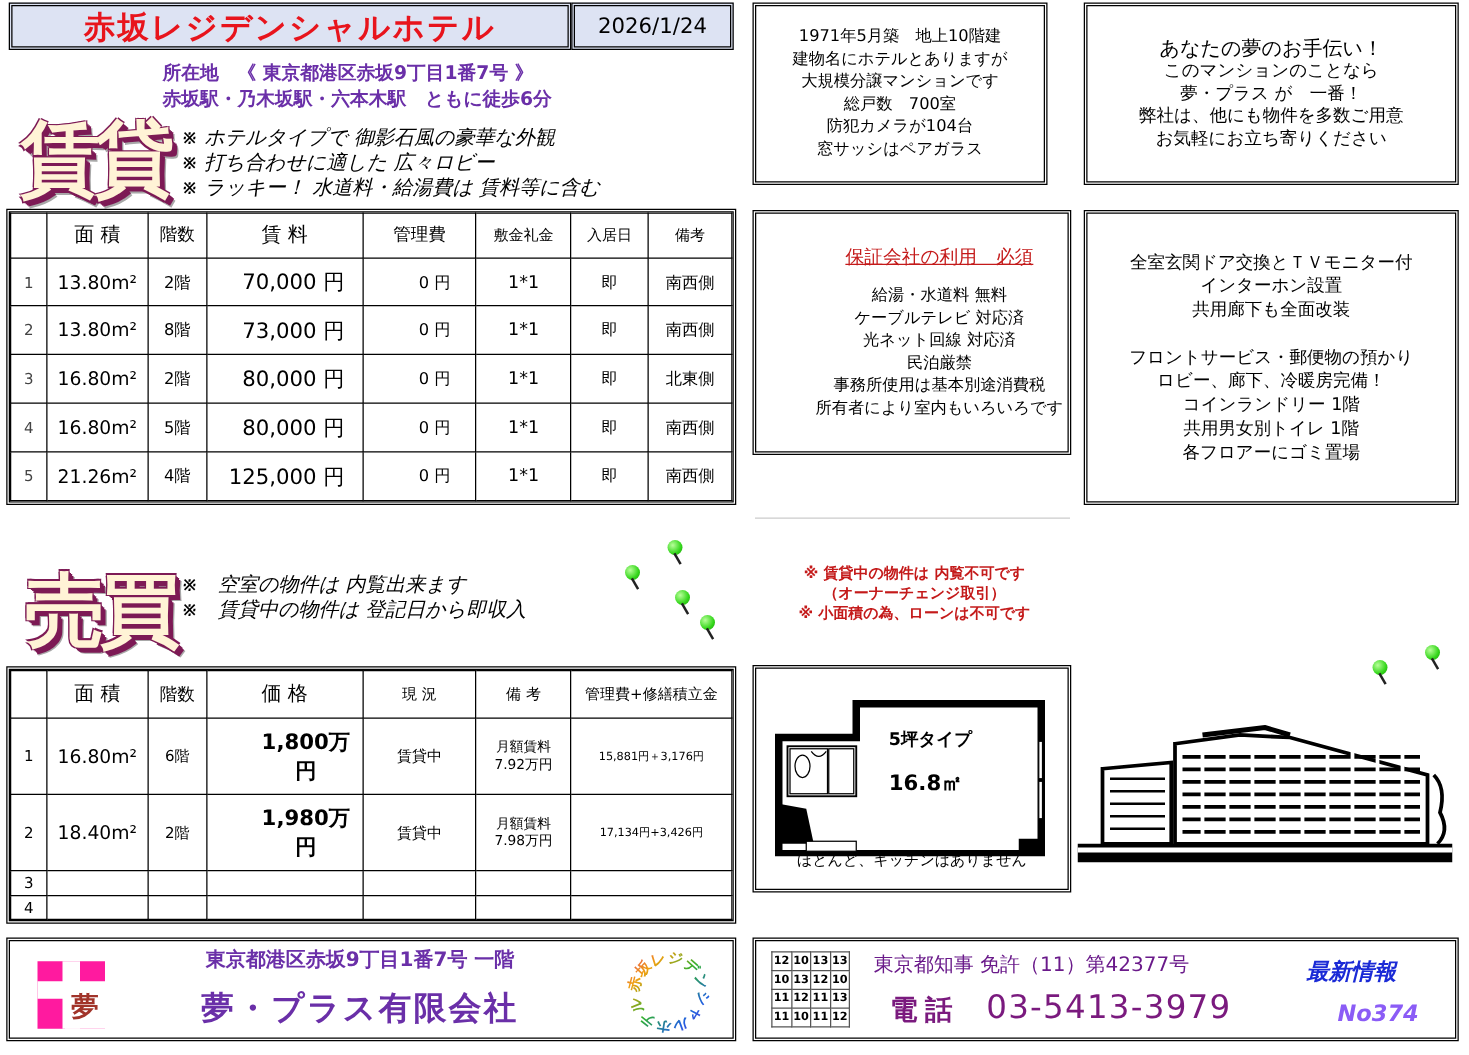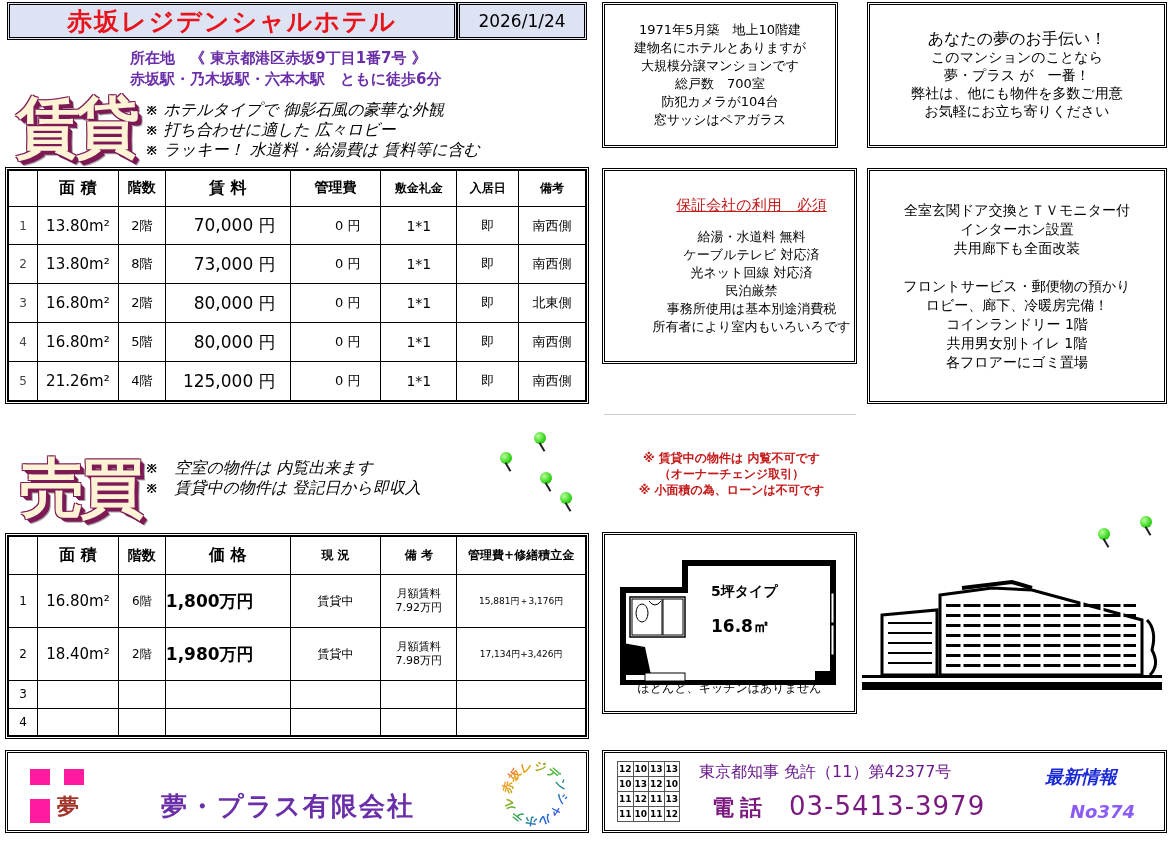--- a/index.html
+++ b/index.html
@@ -23,36 +23,36 @@
   #rent-kanji { left: 16px; top: 84px; }
   #sale-kanji { left: 20px; top: 445px; }
 
   .notes { font-style: italic; font-size: 16px; line-height: 20px; }
   #rent-notes { left: 145px; top: 100px; }
   #sale-notes { left: 145px; top: 458px; }
 
   
   table.grid { border-collapse: collapse; background: #fff; }
   table.grid td, table.grid th { border: 1px solid #000; text-align: center; font-weight: normal; }
-  table.grid th { font-weight: bold; font-size: 14px; }
+  table.grid th { font-weight: normal; font-size: 14px; }
   .tablewrap { border: 3px double #000; }
   #rent-wrap { left: 5px; top: 167px; width: 584px; height: 237px; }
   #rent-table { width: 100%; height: 100%; }
   #rent-table td { font-size: 13px; }
   #rent-table td.num { color: #444; font-size: 12px; }
   #rent-table td.area { font-size: 15px; }
   #rent-table td.rent { font-size: 17px; text-align: right; padding-right: 14px; }
   #rent-table td.fee { text-align: right; padding-right: 20px; }
   #rent-table td.keymoney { font-size: 14px; }
 
   #sale-wrap { left: 5px; top: 533px; width: 584px; height: 206px; }
   #sale-table { width: 100%; height: 100%; }
   #sale-table td { font-size: 12px; }
   #sale-table td.area { font-size: 15px; }
-  #sale-table td.price { font-size: 17px; font-weight: bold; text-align: left; padding-right: 2px; }
+  #sale-table td.price { font-size: 17px; font-weight: bold; text-align: center; padding-right: 2px; padding-left: 36px; }
   #sale-table td.remark { font-size: 11px; line-height: 14px; }
   #sale-table td.mgmt { font-size: 9px; }
 
   
   .infobox { display:flex; flex-direction:column; align-items:center; justify-content:center; text-align:center; font-size: 13px; line-height: 18px; }
   #info1 { left: 602px; top: 2px; width: 236px; height: 146px; }
   #info2 { left: 867px; top: 2px; width: 300px; height: 146px; font-size: 14px; }
   #info2 .first { font-size: 16px; }
   #info3 { left: 602px; top: 168px; width: 255px; height: 196px; padding-left: 44px; }
   #info3 .warn { color: #c41a1a; text-decoration: underline; font-size: 15px; margin-bottom: 14px; }
@@ -375,20 +375,21 @@
   </g>
   <path d="M285 40 q10 10 5 30 q8 15 -2 25" fill="none" stroke="#000" stroke-width="3"></path>
 </svg>
 
 <div id="footer-left" class="abs dbl">
   <div id="logo-box">
     <div class="hbar"></div>
       <div class="vbar"></div>
     <div class="kanji">夢</div>
   </div>
+  <div id="footer-addr">東京都港区赤坂9丁目1番7号 一階</div>
   <div id="footer-company">夢・プラス有限会社</div>
   <svg id="circle-logo" viewBox="0 0 70 70">
     <defs>
       <path id="circ" d="M35 35 m-24 0 a24 24 0 1 1 48 0 a24 24 0 1 1 -48 0"></path>
       <linearGradient id="rb" x1="0" y1="0" x2="1" y2="1">
         <stop offset="0" stop-color="#e0208a"></stop>
           <stop offset="0.25" stop-color="#f0a010"></stop>
           <stop offset="0.5" stop-color="#30b030"></stop>
           <stop offset="0.75" stop-color="#2060e0"></stop>
           <stop offset="1" stop-color="#9020c0"></stop>

